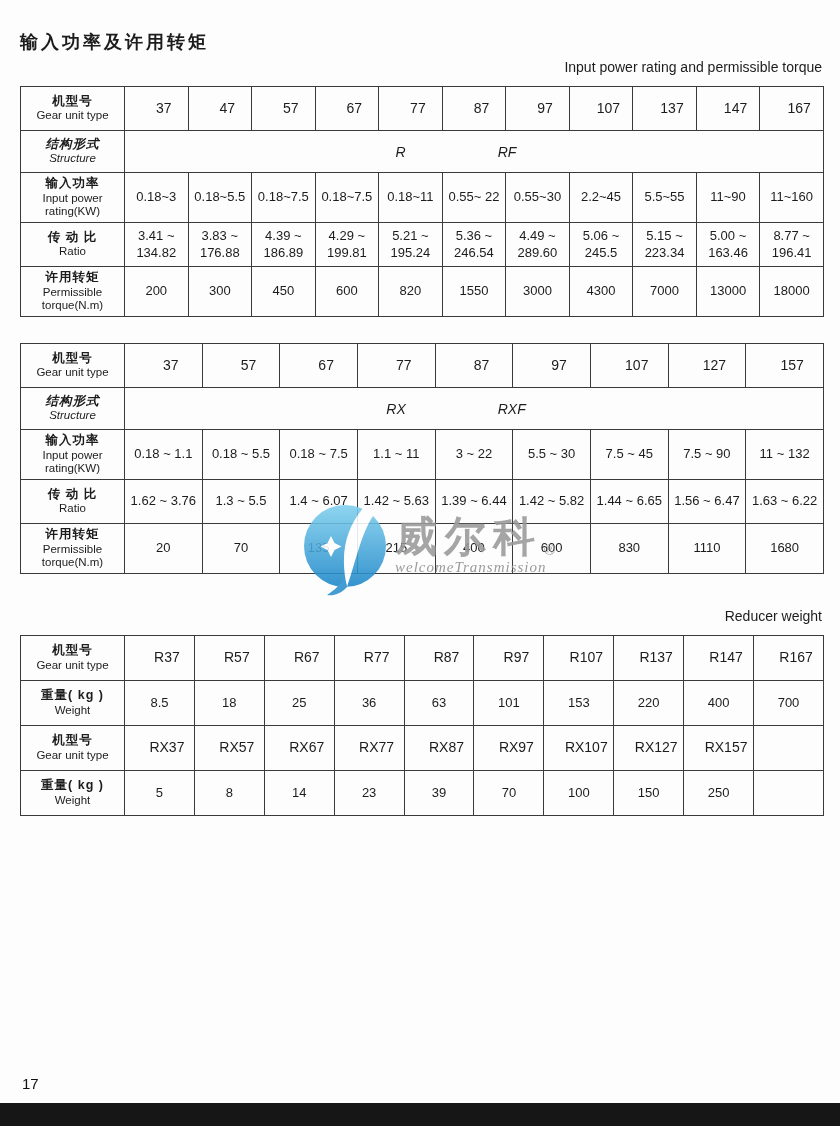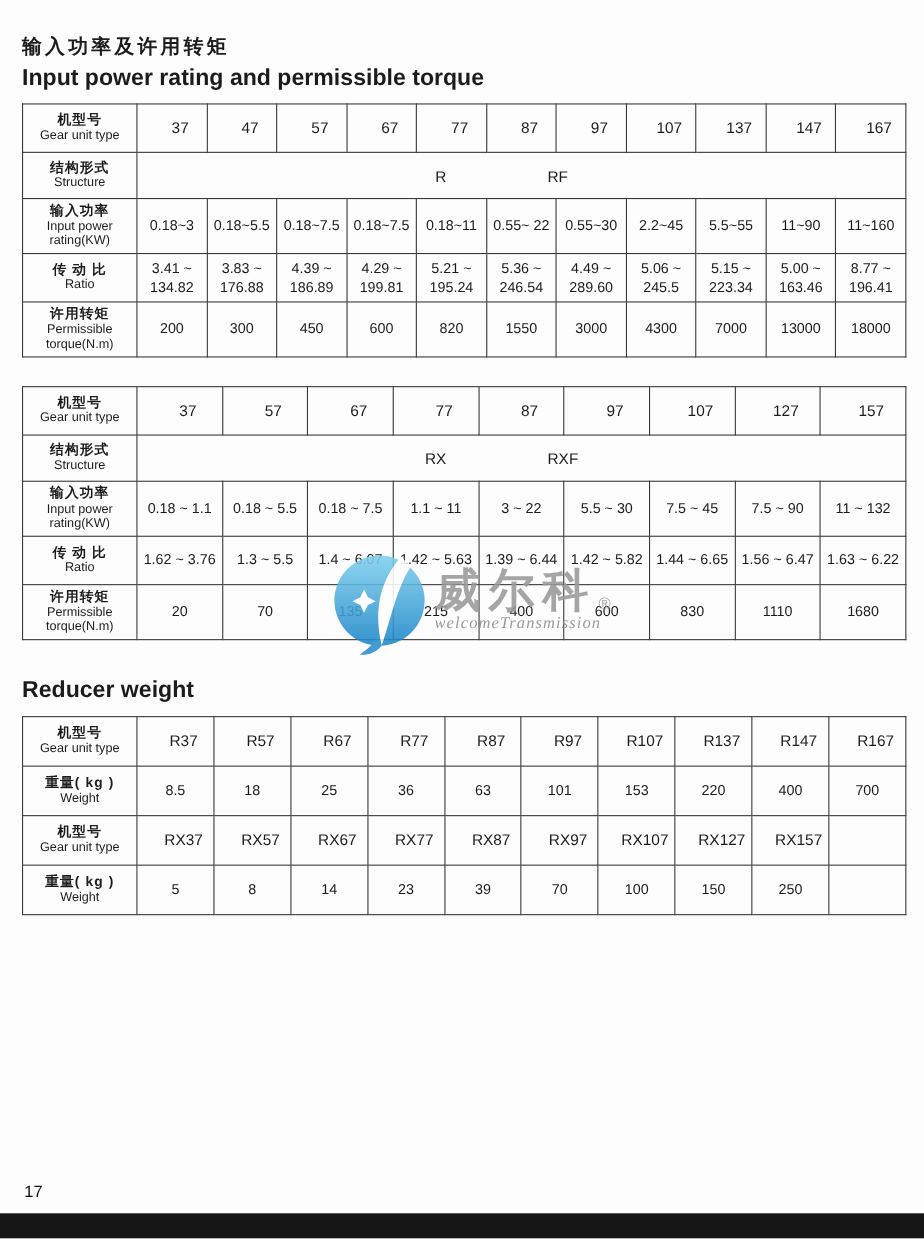--- a/index.html
+++ b/index.html
@@ -4,33 +4,33 @@
 <style>
   html,body { margin:0; padding:0; }
   body {
     width:840px; height:1126px; position:relative;
     background:#fdfdfd; color:#1c1c1c; overflow:hidden;
     font-family:"Liberation Sans","DejaVu Sans",sans-serif;
   }
   .page { padding:30px 18px 0 20px; }
 
   .title-zh { font-size:18px; font-weight:bold; letter-spacing:3px; margin:0 0 5px 0; }
-  .title-en { font-size:21px; font-weight:bold; margin:0 0 11px 0; }
+  .title-en { font-size:14px; font-weight:normal; margin:0 0 11px 0;text-align:right; }
 
   table { border-collapse:collapse; table-layout:fixed; width:804px; }
   td { border:1px solid #3a3a3a; text-align:center; vertical-align:middle;
        font-size:13px; padding:2px 1px; overflow:hidden; }
   td.cell { white-space:pre-line; line-height:1.25; }
   td.type-cell { font-size:14px;padding-left:16px; }
   td.label-cell { width:101px; }
   .label-cell .zh { font-size:12.5px; font-weight:bold; letter-spacing:1px; line-height:1.25; }
   .label-cell .en { font-size:11.5px; line-height:1.2; }
 
   tr.r-type   { height:44px; }
-  tr.r-struct { height:42px; }
+  tr.r-struct { height:42px;font-style:italic; }
   tr.r-power  { height:50px; }
   tr.r-ratio  { height:44px; }
   tr.r-torque { height:50px; }
   tr.r-w      { height:45px; }
 
   td.struct-cell { padding:0; }
   .struct-flex { display:flex; justify-content:center; align-items:center;
                  gap:92px; transform:translateX(-18px); font-size:14px; }
 
   .tbl-gap { margin-bottom:26px; }

